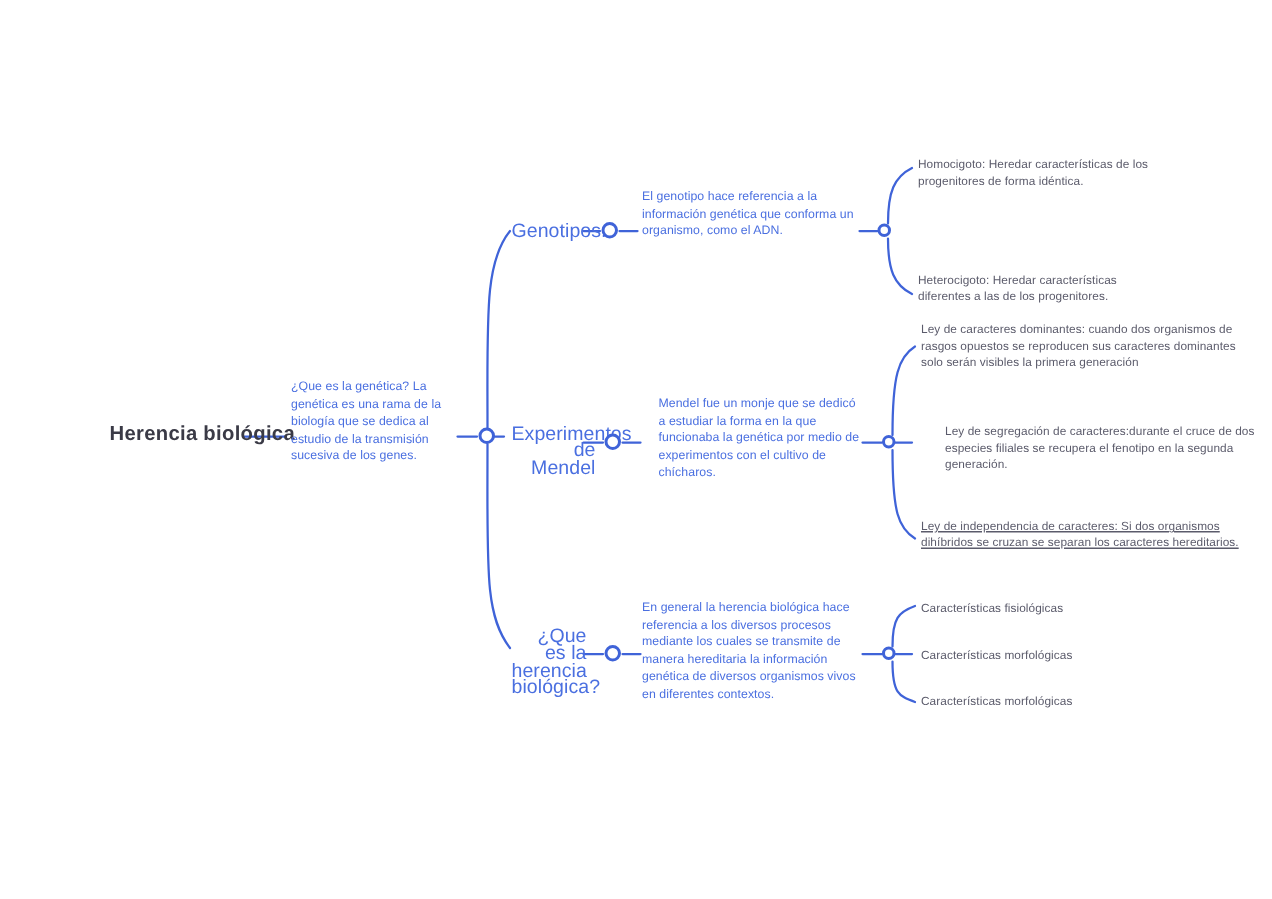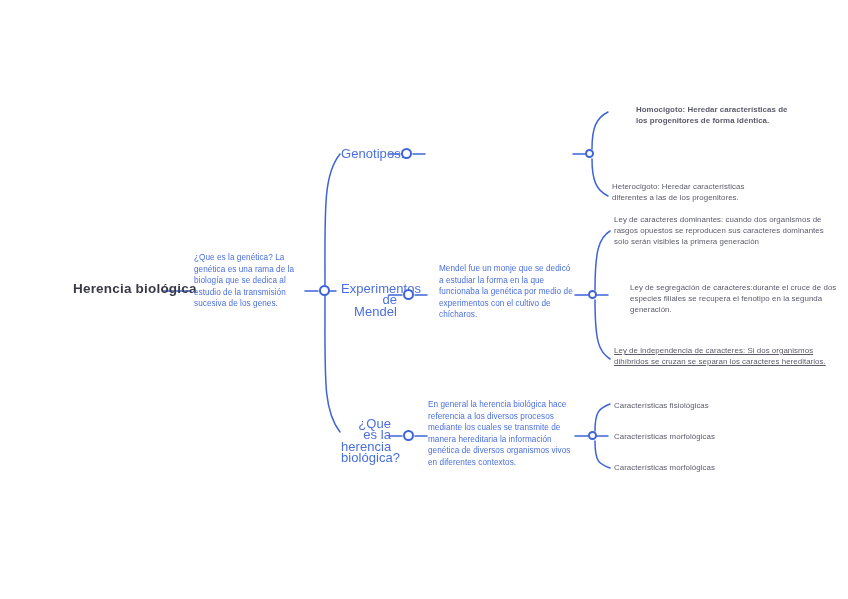--- a/index.html
+++ b/index.html
@@ -96,22 +96,23 @@
   </svg>
 
   <div class="node root-title">Herencia biológica</div>
 
   <div class="node para" style="left:194px;top:252px;width:112px;">¿Que es la genética? La genética es una rama de la biología que se dedica al estudio de la transmisión sucesiva de los genes.</div>
 
   <div class="ring" style="left:319px;top:285px;"></div>
 
   <div class="node label" style="left:341px;top:148px;width:52px;">Genotipos.</div>
   <div class="ring" style="left:401px;top:148px;"></div>
+  <div class="node para" style="left:428px;top:125px;width:146px;">El genotipo hace referencia a la información genética que conforma un organismo, como el ADN.</div>
   <div class="ring small" style="left:585px;top:149px;"></div>
-  <div class="node leaf" style="left:636px;top:104px;width:155px;font-weight:bold;">Homocigoto: Heredar características de los progenitores de forma idéntica.</div>
+  <div class="node leaf" style="left:612px;top:104px;width:155px;">Homocigoto: Heredar características de los progenitores de forma idéntica.</div>
   <div class="node leaf" style="left:612px;top:181px;width:155px;">Heterocigoto: Heredar características diferentes a las de los progenitores.</div>
 
   <div class="node label" style="left:341px;top:283px;width:56px;">Experimentos de Mendel</div>
   <div class="ring" style="left:403px;top:289px;"></div>
   <div class="node para" style="left:439px;top:263px;width:136px;">Mendel fue un monje que se dedicó a estudiar la forma en la que funcionaba la genética por medio de experimentos con el cultivo de chícharos.</div>
   <div class="ring small" style="left:588px;top:290px;"></div>
   <div class="node leaf" style="left:614px;top:214px;width:215px;">Ley de caracteres dominantes: cuando dos organismos de rasgos opuestos se reproducen sus caracteres dominantes solo serán visibles la primera generación</div>
   <div class="node leaf" style="left:614px;top:282px;width:215px;margin-left:16px;">Ley de segregación de caracteres:durante el cruce de dos especies filiales se recupera el fenotipo en la segunda generación.</div>
   <div class="node leaf" style="left:614px;top:345px;width:215px;text-decoration:underline;">Ley de independencia de caracteres: Si dos organismos dihíbridos se cruzan se separan los caracteres hereditarios.</div>
 

